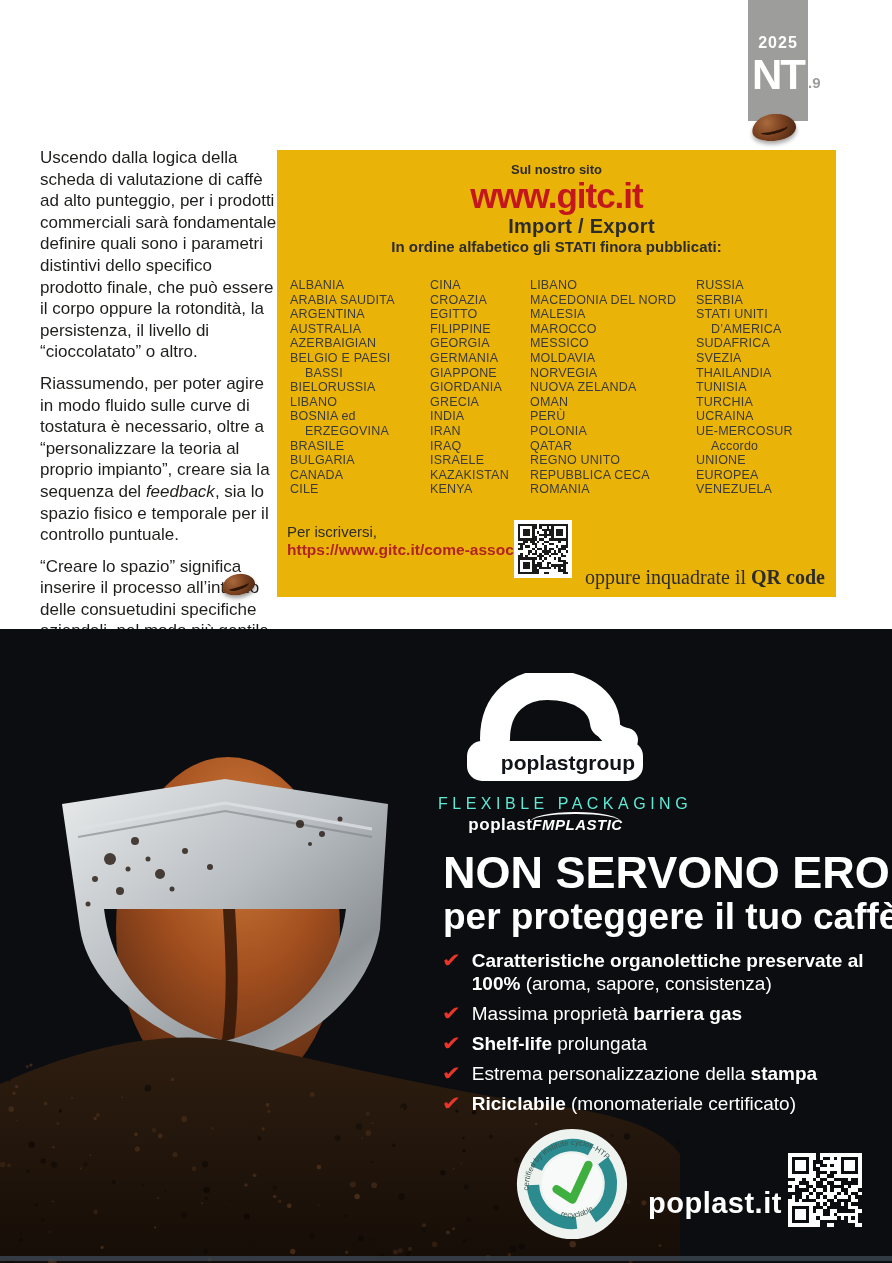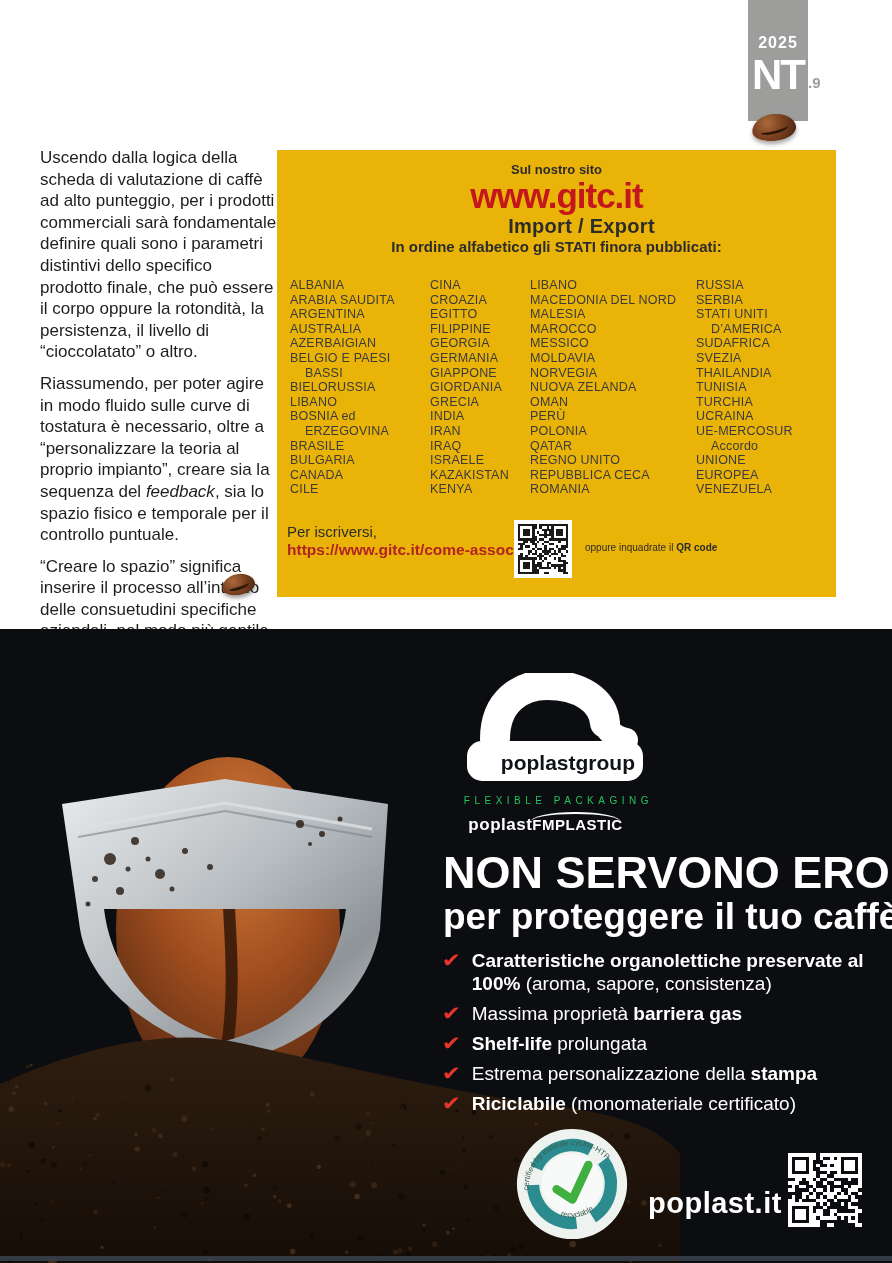--- a/index.html
+++ b/index.html
@@ -35,31 +35,31 @@
   .gitc-title{width:100%;text-align:center;font-size:20px;font-weight:700;letter-spacing:.3px;padding-left:25px;}
   .gitc-subtitle{width:100%;text-align:center;font-size:15px;font-weight:700;}
   .gitc-cols{left:13px;top:128px;width:516px;display:flex;}
   .country-col{font-size:12.5px;line-height:14.6px;color:#3b3b3b;letter-spacing:.2px;}
   .country-col.c0{width:140px;} .country-col.c1{width:100px;} .country-col.c2{width:166px;} .country-col.c3{width:110px;}
   .country.indent{padding-left:15px;}
   .gitc-note{left:0;top:355px;width:533px;text-align:center;font-size:13.5px;color:#2c2c2c;}
   .signup{left:10px;top:373px;font-size:15px;line-height:18px;color:#2c2c2c;}
   .signup-link{font-size:15.5px;font-weight:700;color:#b02423;text-decoration:none;}
   .gitc-qr{left:237px;top:370px;width:58px;height:58px;background:#ffffff;padding:4px;box-sizing:border-box;}
-  .qr-caption{left:308px;top:392px;font-size:10px;color:#2c2c2c;}
+  .qr-caption{left:308px;top:416px;font-size:20px;color:#2c2c2c;font-family:Liberation Serif, serif;}
 
   
   .ad{left:0;top:629px;width:892px;height:634px;background:#0b0d10;color:#ffffff;padding-left:45px;}
   .scene{left:0;top:0;width:892px;height:634px;}
   .ad-logo{left:443px;top:44px;width:205px;height:118px;}
-  .ad-tagline{left:438px;top:166px;width:215px;text-align:right;font-size:10px;letter-spacing:4.5px;
-              color:#22c55e;white-space:nowrap;}
+  .ad-tagline{left:438px;top:166px;width:215px;text-align:right;font-size:16px;letter-spacing:4.5px;
+              color:#5eead4;white-space:nowrap;}
   .ad-brands{left:438px;top:186px;width:215px;display:flex;justify-content:center;align-items:baseline;}
   .brand1{font-size:17px;font-weight:700;letter-spacing:.5px;}
-  .brand2{font-size:15px;font-weight:700;letter-spacing:.5px;position:relative;}
+  .brand2{font-size:15px;font-weight:700;font-style:italic;letter-spacing:.5px;position:relative;}
   .brand2::before{content:"";position:absolute;left:-2px;right:2px;top:-4px;height:8px;
                   border-top:2px solid #fff;border-radius:50%/100% 100% 0 0;}
   .headline1{left:443px;top:220px;font-size:45px;font-weight:700;line-height:48px;letter-spacing:0;}
   .headline2{left:443px;top:268px;font-size:37px;font-weight:700;line-height:40px;}
   .bullets{left:443px;top:320px;width:448px;margin:0;padding:0;list-style:none;}
   .bullets li{display:flex;margin-bottom:7px;font-size:19px;line-height:23px;}
   .check{color:#e8352b;font-size:20px;font-weight:700;font-style:italic;margin-right:12px;flex:0 0 auto;
          transform:scaleX(1.15);}
   .cert{left:515px;top:498px;width:114px;height:114px;transform:rotate(-12deg);}
   .ad-site{left:648px;top:558px;font-size:29px;font-weight:700;letter-spacing:.5px;color:#fff;text-decoration:none;}

